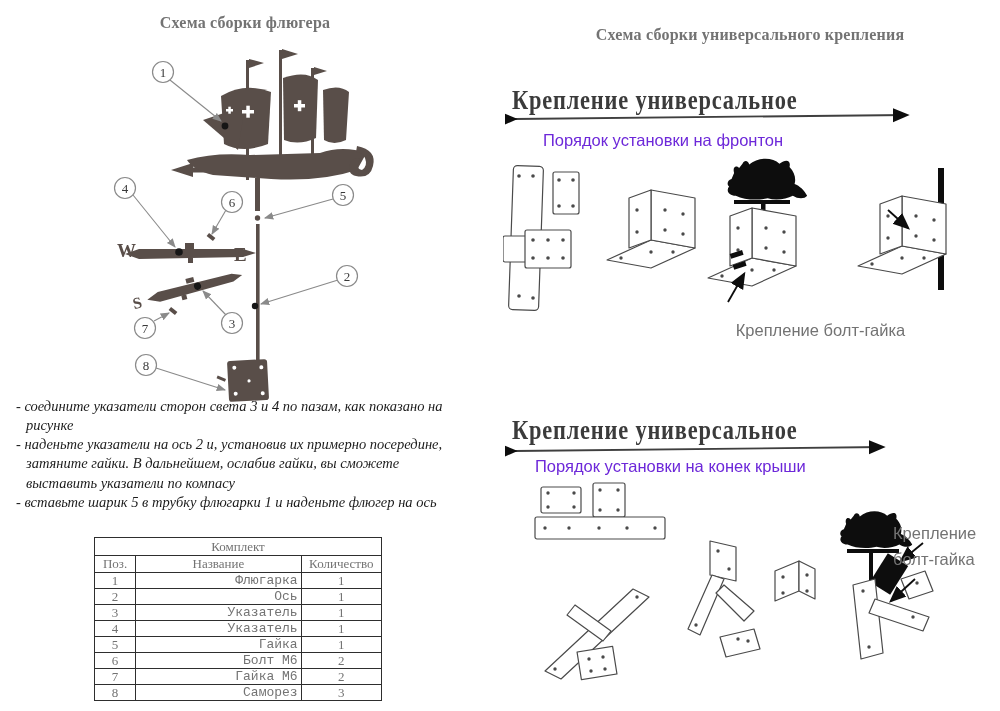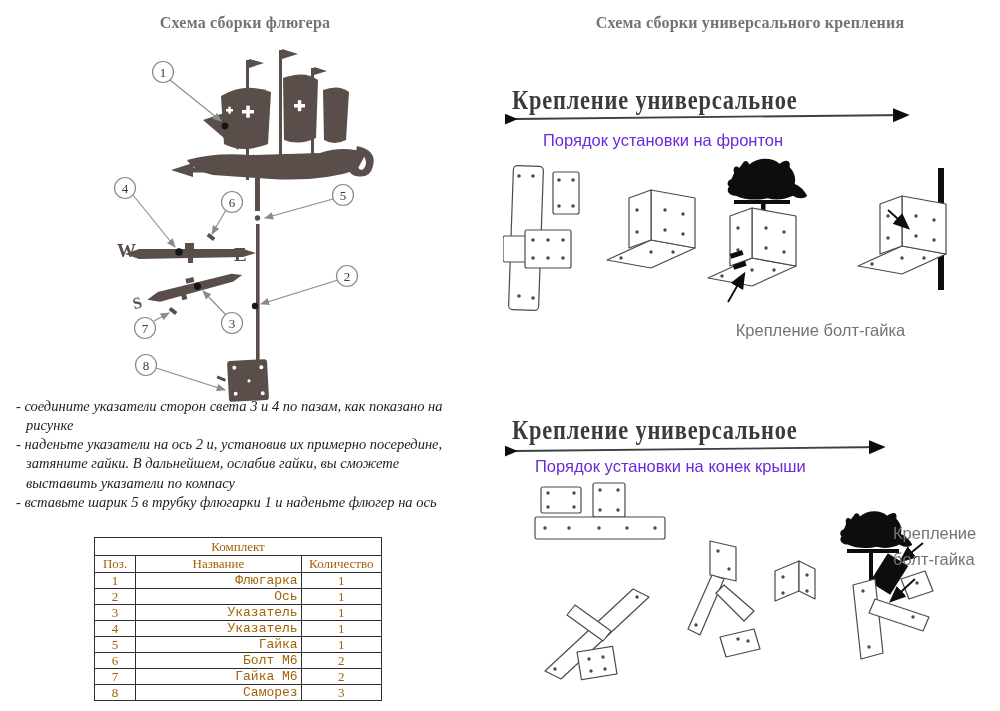--- a/index.html
+++ b/index.html
@@ -19,21 +19,21 @@
   }
   .subtitle{
     font-family:"Liberation Sans", sans-serif;font-size:16.5px;color:#6d28d9;
     white-space:nowrap;
   }
   .mount-label{
     font-family:"Liberation Sans", sans-serif;font-size:16.5px;color:#737373;
   }
   .instructions{width:455px;font-size:14.5px;line-height:1.32;color:#1c1c1c;font-style:italic;}
   .instr{padding-left:10px;text-indent:-10px;}
-  table.parts{border-collapse:collapse;font-size:13px;color:#a16207;table-layout:fixed;}
+  table.parts{border-collapse:collapse;font-size:13px;color:#737373;table-layout:fixed;}
   table.parts td{border:1px solid #2e2e2e;height:15px;padding:0 3px;line-height:1.05;overflow:hidden;}
   td.c{text-align:center;}
   td.n{text-align:right;padding-left:9px;font-family:Liberation Mono, monospace;}
   
   .vane{fill:var(--vane,#594e49);}
   .leader-line{stroke:var(--leader,#8a8a8a);fill:none;stroke-width:1.1;}
   .callout-circle{fill:#fff;stroke:var(--leader,#8a8a8a);stroke-width:1.2;}
   .callout-num{font:13px "Liberation Serif", serif;fill:#3a3a3a;text-anchor:middle;}
   .compass-letter{font-weight:bold;font-family:"Liberation Serif",serif;fill:var(--vane,#594e49);}
   .lineart{stroke:var(--line_art,#4a4a4a);fill:#fff;stroke-width:1.2;stroke-linejoin:round;}
@@ -247,21 +247,21 @@
       <td class="c">2</td>
     </tr>
     <tr>
       <td class="c">8</td>
       <td class="n">Саморез</td>
       <td class="c">3</td>
     </tr>
   </tbody>
     </table>
 
-  <div class="abs col-title" style="left:500px;top:14px;width:500px">Схема сборки универсального крепления</div>
+  <div class="abs col-title" style="left:500px;top:26px;width:500px">Схема сборки универсального крепления</div>
 
   <div class="abs vintage" style="left:512px;top:84px">Крепление  универсальное</div>
   <svg class="abs" style="left:505px;top:108px" width="412" height="18" viewBox="0 0 412 18">
     <path class="headline-arrow" marker-start="url(#ba)" marker-end="url(#ba)" d="M10,11 L402,7"></path>
   </svg>
   <div class="abs subtitle" style="left:543px;top:131px">Порядок установки на фронтон</div>
 
   <svg class="abs" style="left:503px;top:152px" width="480" height="168" viewBox="0 0 480 168">
 
     <g>

